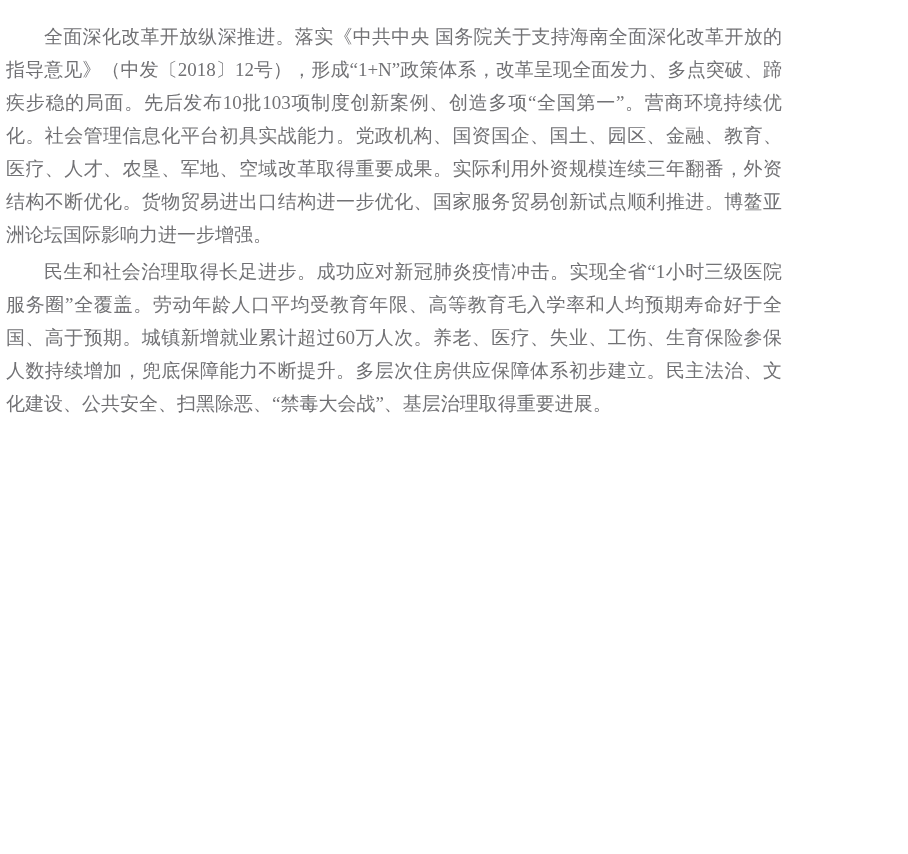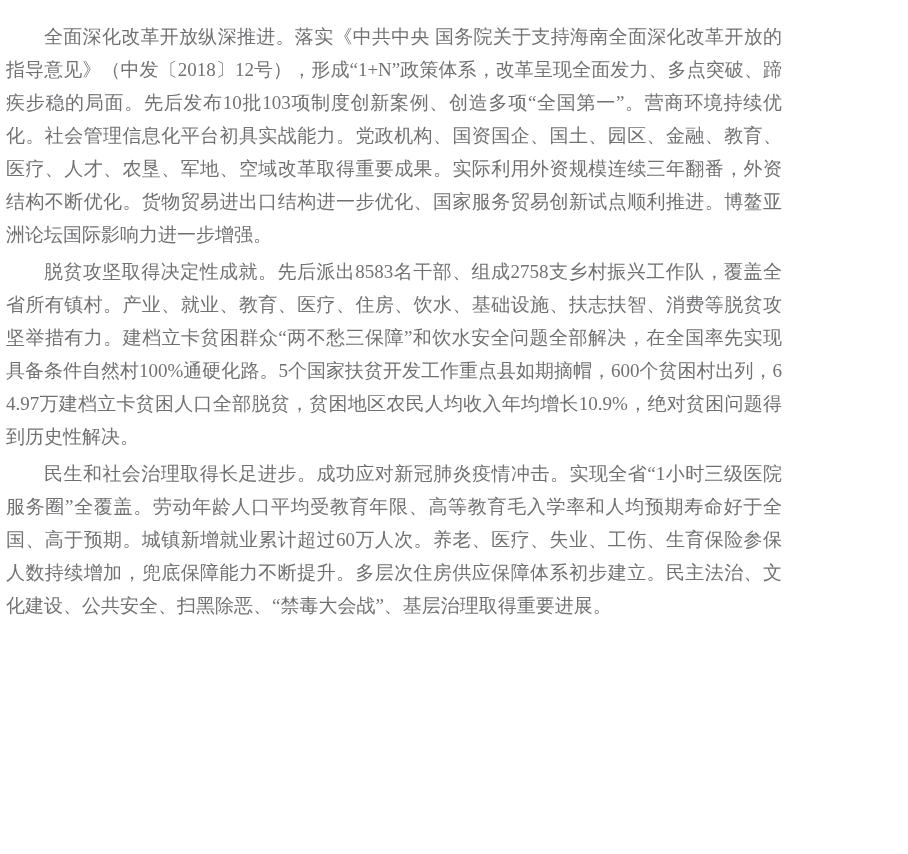--- a/index.html
+++ b/index.html
@@ -26,16 +26,15 @@
     margin: 0 0 4px 0;
     text-indent: 2em;
     word-break: break-all;
   }
 </style>
 </head>
 <body>
 
 <main class="doc-page">
   <p class="para">全面深化改革开放纵深推进。落实《中共中央 国务院关于支持海南全面深化改革开放的指导意见》（中发〔2018〕12号），形成“1+N”政策体系，改革呈现全面发力、多点突破、蹄疾步稳的局面。先后发布10批103项制度创新案例、创造多项“全国第一”。营商环境持续优化。社会管理信息化平台初具实战能力。党政机构、国资国企、国土、园区、金融、教育、医疗、人才、农垦、军地、空域改革取得重要成果。实际利用外资规模连续三年翻番，外资结构不断优化。货物贸易进出口结构进一步优化、国家服务贸易创新试点顺利推进。博鳌亚洲论坛国际影响力进一步增强。</p>
-  <p class="para">脱贫攻坚取得决定性成就。先后派出8583名干部、组成2758支乡村振兴工作队，覆盖全省所有镇村。产业、就业、教育、医疗、住房、饮水、基础设施、扶志扶智、消费等脱贫攻坚举措有力。建档立卡贫困群众“两不愁三保障”和饮水安全问题全部解决，在全国率先实现具备条件自然村100%通硬化路。5个国家扶贫开发工作重点县如期摘帽，600个贫困村出列，64.97万建档立卡贫困人口全部脱贫，贫困地区农民人均收入年均增长10.9%，绝对贫困问题得到历史性解决。</p>
   <p class="para">民生和社会治理取得长足进步。成功应对新冠肺炎疫情冲击。实现全省“1小时三级医院服务圈”全覆盖。劳动年龄人口平均受教育年限、高等教育毛入学率和人均预期寿命好于全国、高于预期。城镇新增就业累计超过60万人次。养老、医疗、失业、工伤、生育保险参保人数持续增加，兜底保障能力不断提升。多层次住房供应保障体系初步建立。民主法治、文化建设、公共安全、扫黑除恶、“禁毒大会战”、基层治理取得重要进展。</p>
 
 </main>
 
 </body></html>

